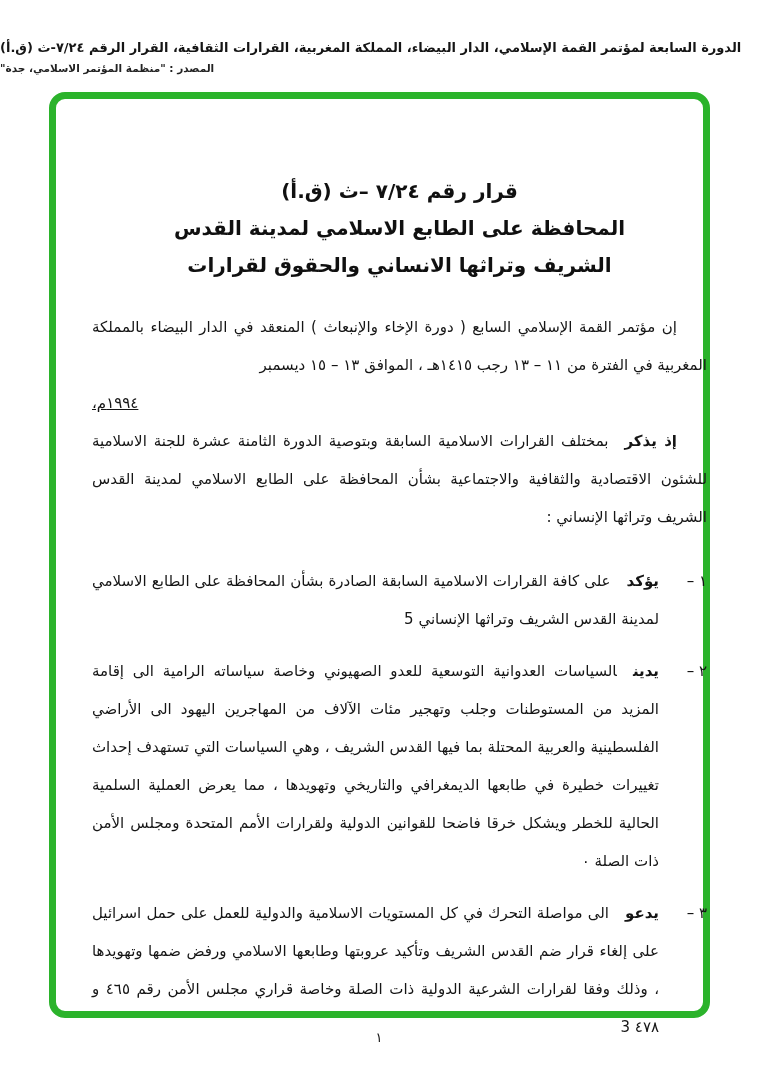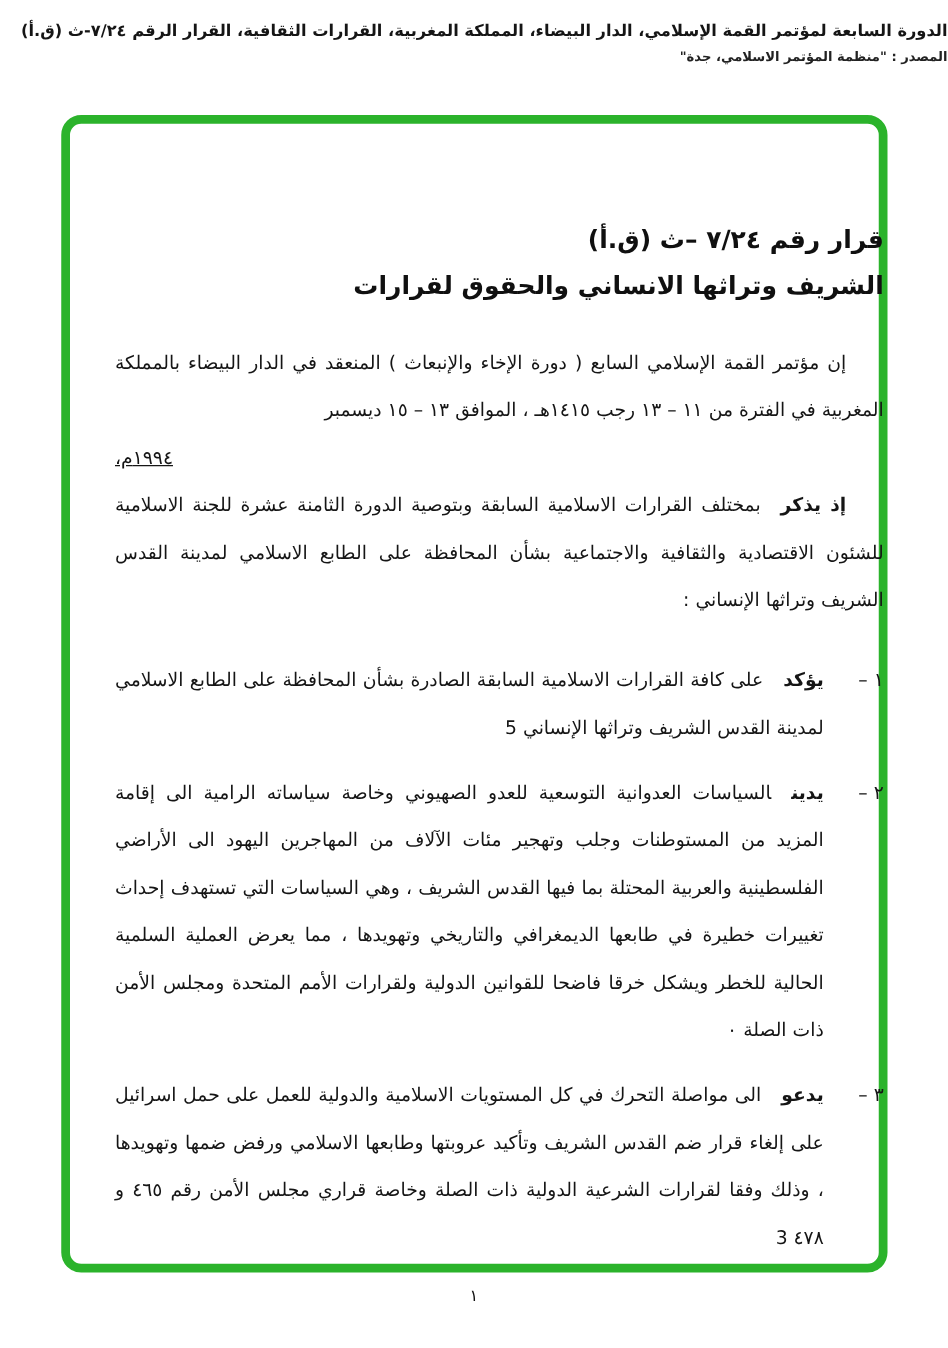--- a/index.html
+++ b/index.html
@@ -3,42 +3,42 @@
 <meta charset="utf-8">
 <style>
   html,body{margin:0;padding:0;}
   body{
     width:758px;height:1078px;position:relative;background:#ffffff;
     font-family:"DejaVu Sans","Liberation Sans",sans-serif;
     color:#151515;overflow:hidden;
   }
   
   .page-header{
-    position:absolute;top:16px;left:0;width:758px;
-    direction:rtl;text-align:right;
+    position:absolute;top:38px;left:0;width:758px;
+    direction:rtl;text-align:left;
   }
   .page-header .line1{
     font-size:13px;font-weight:bold;letter-spacing:0;line-height:20px;
     white-space:nowrap;
   }
   .page-header .line2{
     font-size:10.5px;font-weight:bold;margin-top:4px;color:#222;
   }
   
   .doc-frame{
     position:absolute;left:49px;top:92px;width:647px;height:912px;
     border:7px solid #2bb32b;border-radius:16px;background:#ffffff;
   }
   
   .doc-content{
     position:absolute;left:56px;top:99px;width:615px;height:898px;
     padding:0 28px 0 36px;direction:rtl;
   }
   .doc-title{
-    margin-top:74px;text-align:right;font-weight:bold;
+    margin-top:74px;text-align:center;font-weight:bold;
     font-size:20px;line-height:37px;color:#101010;
   }
   .doc-title .t-line{white-space:nowrap;}
   .body-text{font-size:15px;line-height:38px;text-align:justify;}
   .para{margin:0;text-indent:30px;}
   .para.first{margin-top:24px;}
   .para-tail{text-align:left;text-indent:0;font-size:15px;line-height:38px;text-decoration:underline;}
   .lead{font-weight:bold;margin-left:16px;}
   .items{margin-top:26px;}
   .item{position:relative;padding-right:48px;margin-bottom:14px;}
@@ -59,20 +59,21 @@
   <div class="line1">الدورة السابعة لمؤتمر القمة الإسلامي، الدار البيضاء، المملكة المغربية، القرارات الثقافية، القرار الرقم ٧/٢٤-ث (ق.أ)</div>
   <div class="line2">المصدر : "منظمة المؤتمر الاسلامي، جدة"</div>
 </div>
 
 <div class="doc-frame" style="border-color: rgb(43, 179, 43);"></div>
 
 <div class="doc-content">
 
   <div class="doc-title">
     <div class="t-line">قرار رقم ٧/٢٤ –ث (ق.أ)</div>
+    <div class="t-line">المحافظة على الطابع الاسلامي لمدينة القدس</div>
     <div class="t-line">الشريف وتراثها الانساني والحقوق لقرارات</div>
   </div>
 
   <div class="body-text">
 
     <p class="para first"><span>إن مؤتمر القمة الإسلامي السابع ( دورة الإخاء والإنبعاث ) المنعقد في الدار البيضاء بالمملكة المغربية في الفترة من ١١ – ١٣ رجب ١٤١٥هـ ، الموافق ١٣ – ١٥ ديسمبر</span></p>
     <div class="para-tail">١٩٩٤م،</div>
 
     <p class="para"><span class="lead">إذ يذكر</span><span>بمختلف القرارات الاسلامية السابقة وبتوصية الدورة الثامنة عشرة للجنة الاسلامية للشئون الاقتصادية والثقافية والاجتماعية بشأن المحافظة على الطابع الاسلامي لمدينة القدس الشريف وتراثها الإنساني :</span></p>
 

